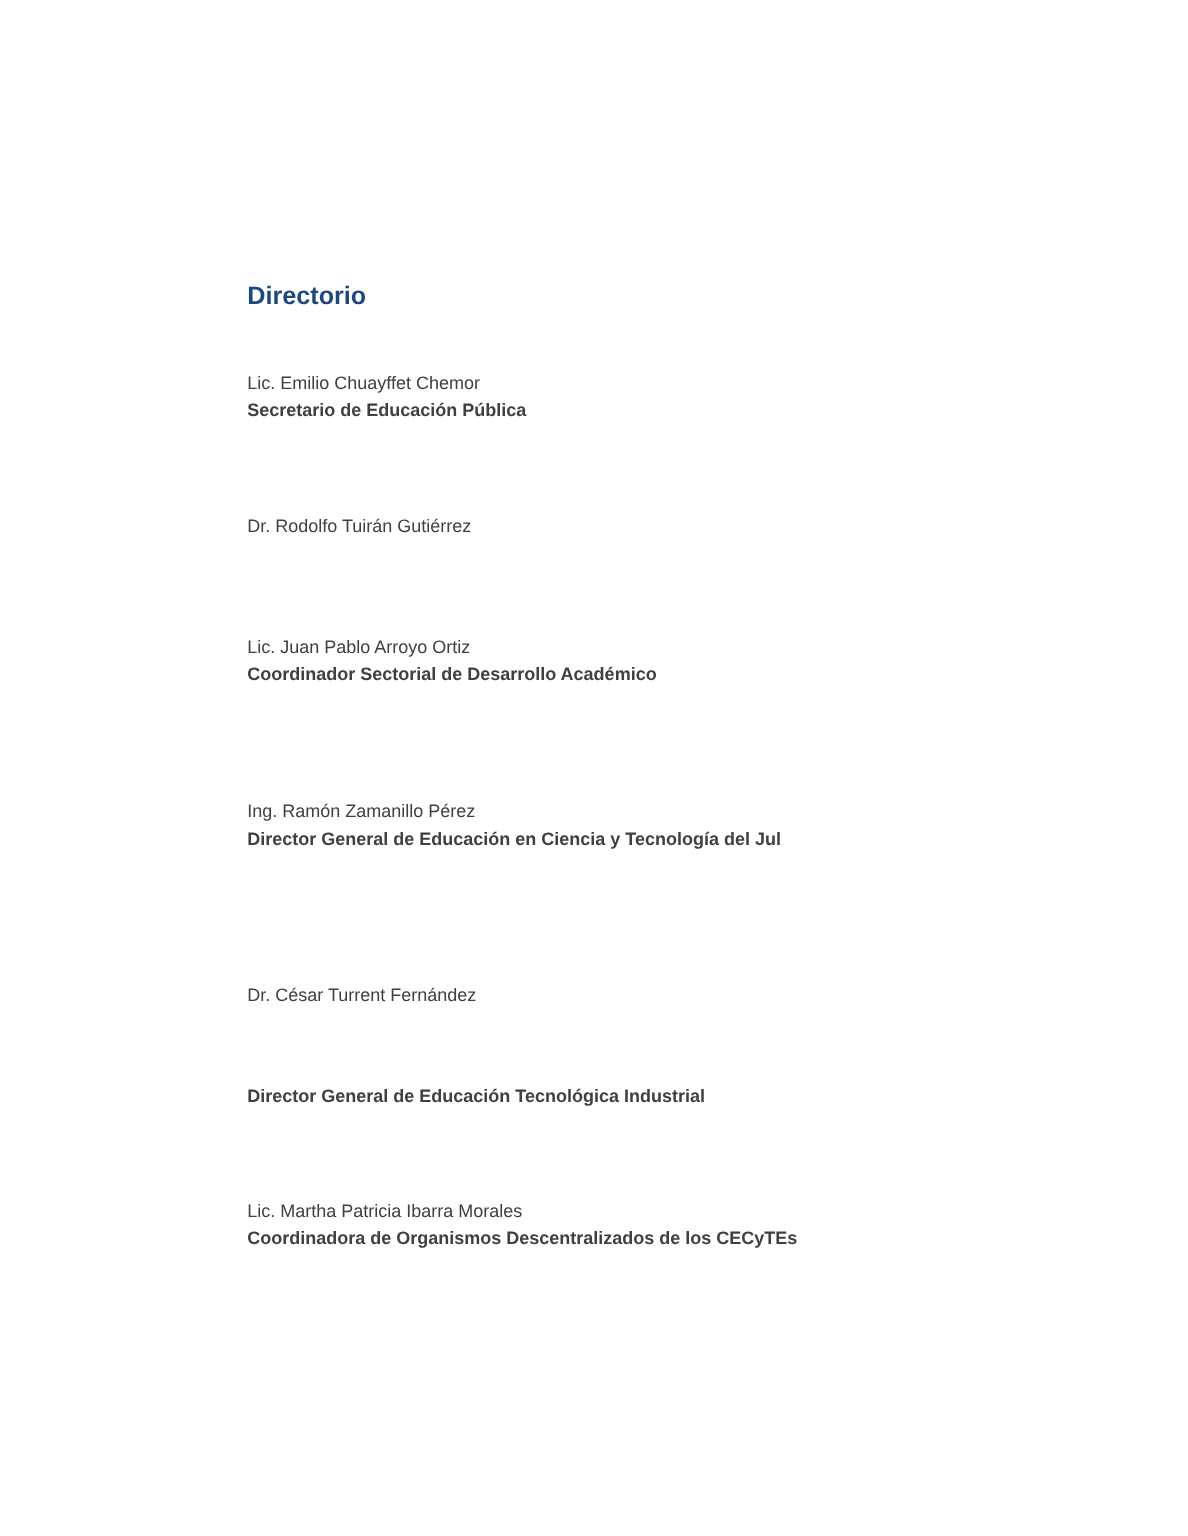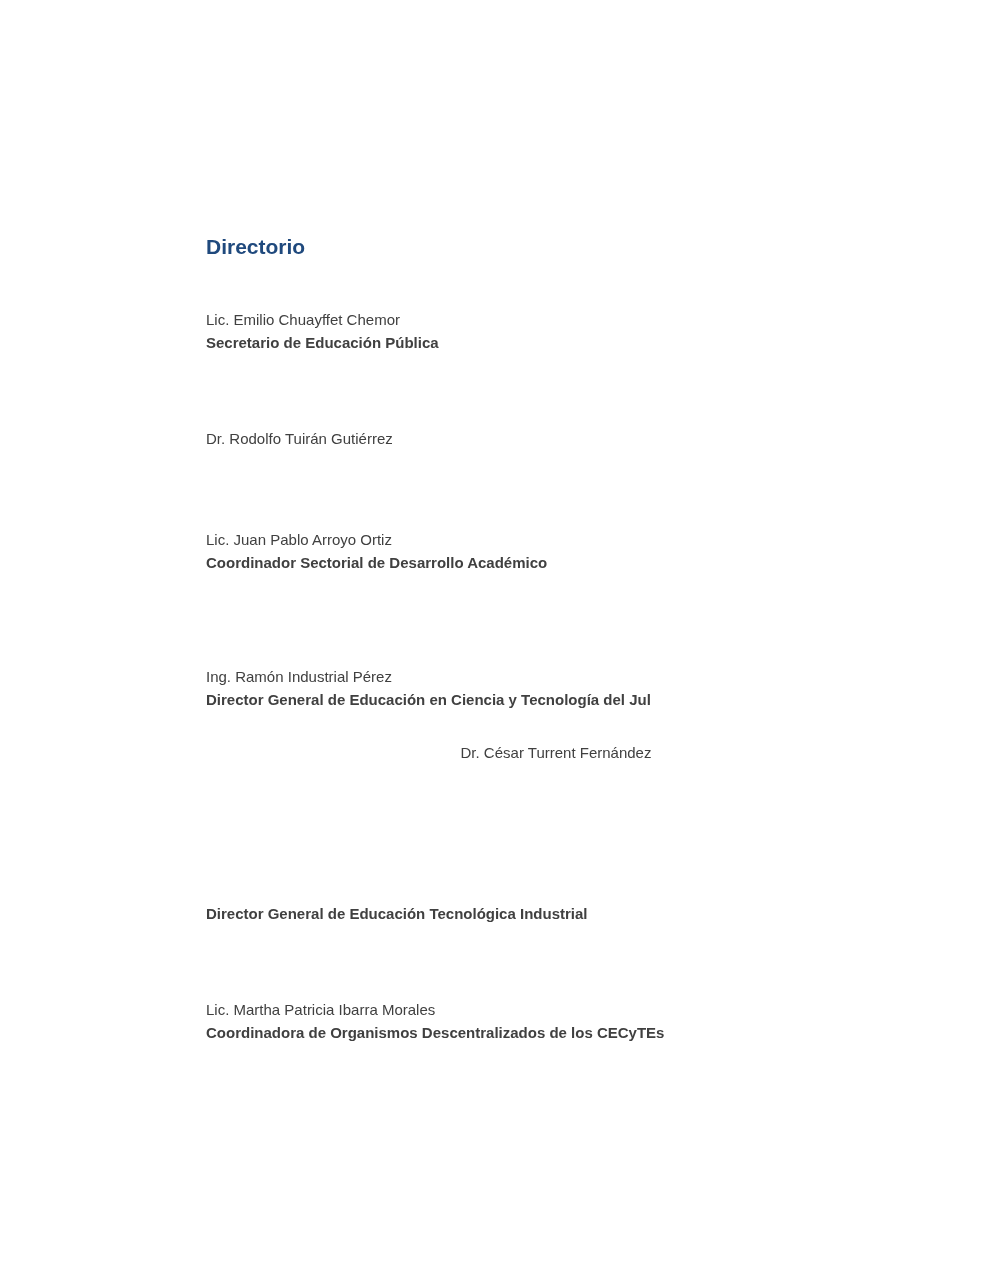--- a/index.html
+++ b/index.html
@@ -72,25 +72,25 @@
   <div class="entry" style="top:427px;">
     <span class="name">Dr. Rodolfo Tuirán Gutiérrez</span>
   </div>
 
   <div class="entry" style="top:528px;">
     <span class="name">Lic. Juan Pablo Arroyo Ortiz</span>
     <span class="role">Coordinador Sectorial de Desarrollo Académico</span>
   </div>
 
   <div class="entry" style="top:665px;">
-    <span class="name">Ing. Ramón Industrial Pérez</span>
+    <span class="name">Ing. Ramón Zamanillo Pérez</span>
     <span class="role">Director General de Educación en Ciencia y Tecnología del Jul</span>
   </div>
 
-  <div class="entry" style="top:741px;text-align:center;">
+  <div class="entry" style="top:818px;">
     <span class="name">Dr. César Turrent Fernández</span>
   </div>
 
   <div class="entry" style="top:879px;">
     <span class="name"></span>
     <span class="role">Director General de Educación Tecnológica Industrial</span>
   </div>
 
   <div class="entry" style="top:998px;">
     <span class="name">Lic. Martha Patricia Ibarra Morales</span>

